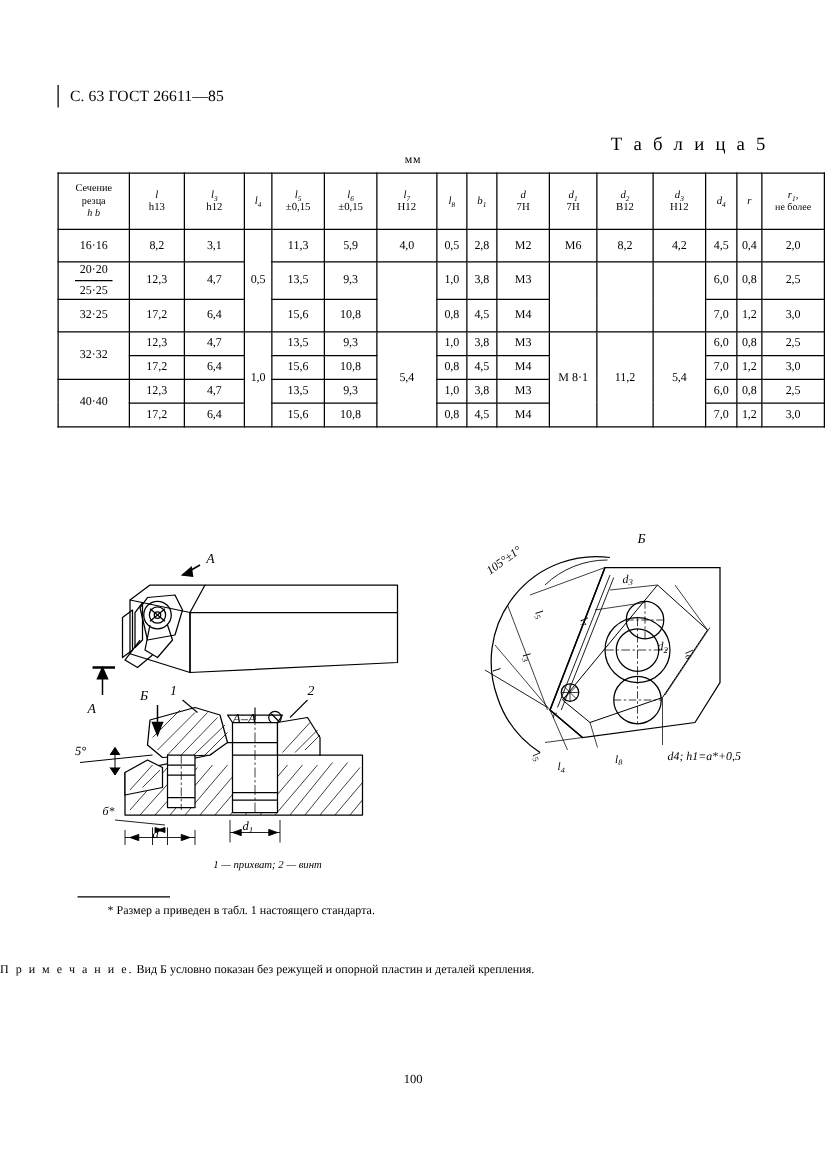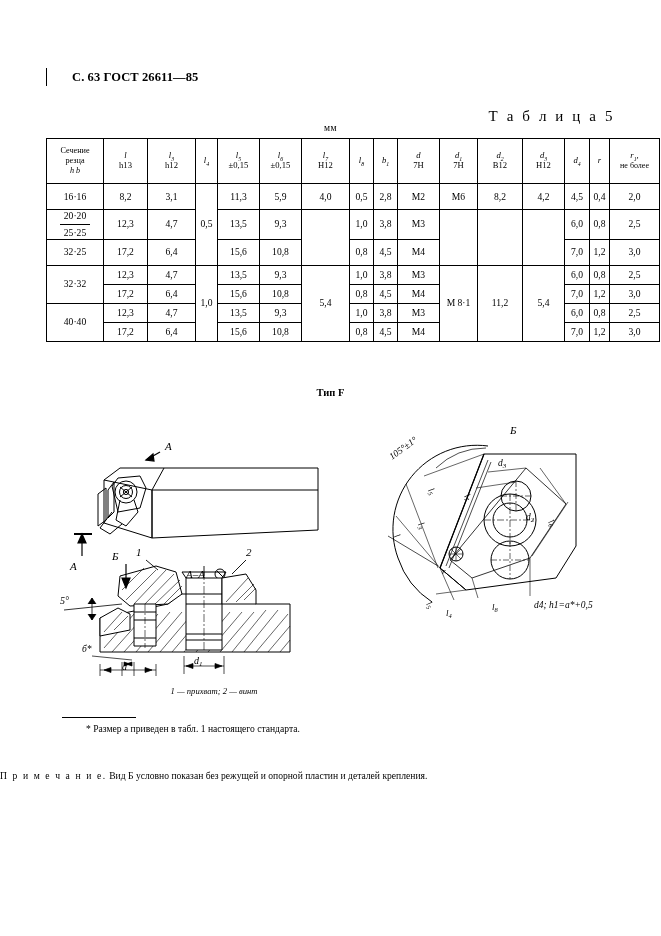--- a/index.html
+++ b/index.html
@@ -18,24 +18,24 @@
   .page {
     position: absolute;
     left: 0; top: 0;
     width: 661px;
     height: 936px;
   }
 
   
   .page-header {
     position: absolute;
-    left: 72px;
+    left: 56px;
     top: 70px;
     font-size: 12.5px;
-    font-weight: bold;
+    font-weight: normal;
     letter-spacing: 0.1px;
     white-space: nowrap;
   }
   .header-rule {
     position: absolute;
     left: 46px;
     top: 68px;
     width: 4px;
     height: 18px;
     border-left: 1.4px solid #000;
@@ -383,21 +383,20 @@
           <td class="bottom-thick">4,5</td>
           <td class="bottom-thick">M4</td>
           <td class="bottom-thick">7,0</td>
           <td class="bottom-thick">1,2</td>
           <td class="bottom-thick">3,0</td>
         </tr>
       </tbody>
     </table>
   </div>
 
-  <div class="type-label">Тип F</div>
 
   <div class="draw" style="left:60px; top:408px;">
     <svg width="300" height="280" viewBox="0 0 300 280">
       <g fill="none" stroke="#000" stroke-width="1" stroke-linejoin="round">
 
         <path d="M44 72 L44 115 L92 130 L92 82 Z"></path>
         <path d="M92 82 L258 82 L258 122 L92 130 Z"></path>
         <path d="M44 72 L60 60 L104 60 L92 82"></path>
         <path d="M104 60 L258 60 L258 82"></path>
 
@@ -610,14 +609,15 @@
       <text x="146" y="102" font-family="'Liberation Serif',serif" font-size="9.5" font-style="italic">d<tspan font-size="7" dy="2">2</tspan></text>
       <text x="154" y="190" font-family="'Liberation Serif',serif" font-size="9.5" font-style="italic">d4; h1=a*+0,5</text>
     </svg>
   </div>
 
   <div class="fn-rule"></div>
   <div class="footnote">* Размер а приведен в табл. 1 настоящего стандарта.</div>
   <div class="note">
     <span class="sp">П р и м е ч а н и е.</span><span> Вид Б условно показан без режущей и опорной пластин и деталей крепления.</span>
   </div>
+  <div class="page-num">100</div>
 
 </div>
 
 </body></html>

